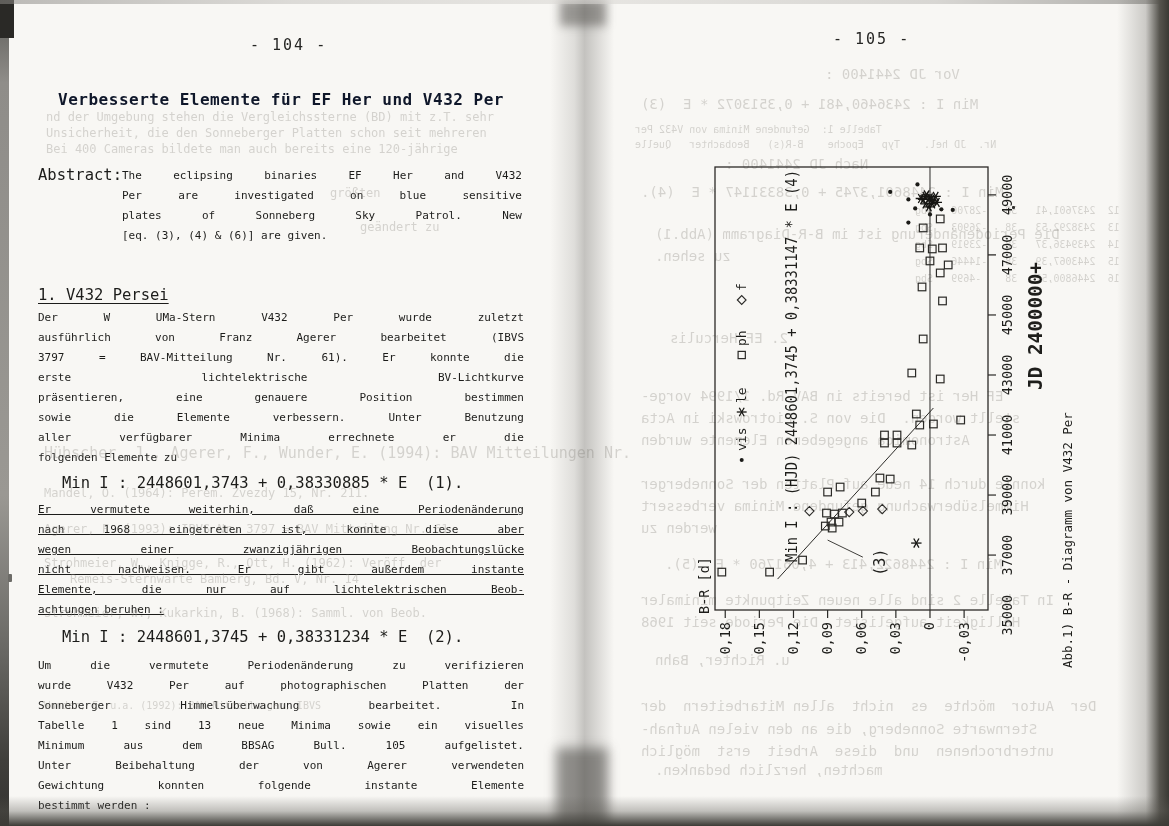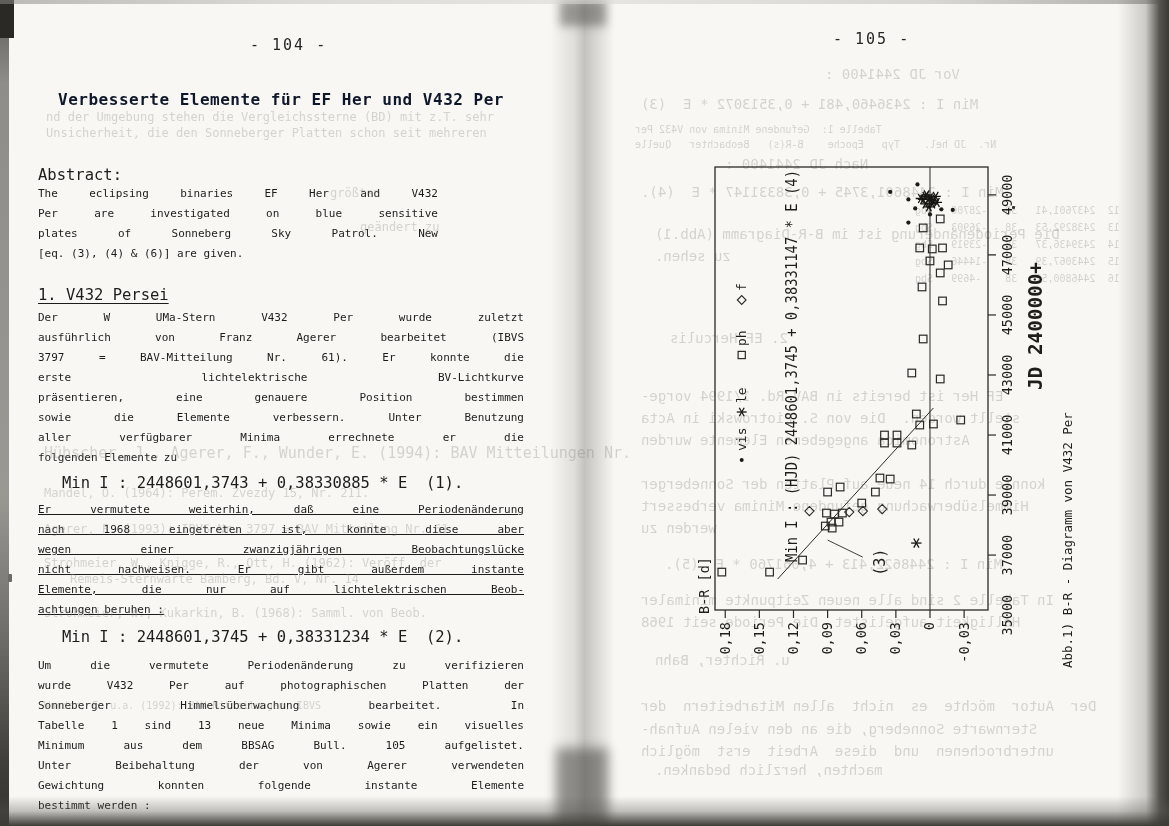--- a/index.html
+++ b/index.html
@@ -5,21 +5,21 @@
   html,body{margin:0;padding:0;}
   body{width:1169px;height:826px;position:relative;overflow:hidden;
        background:#f8f7f4;font-family:"DejaVu Sans Mono",monospace;color:#1c1c1a;}
   .page{position:absolute;top:0;height:776px;}
   #left-page{left:0;width:575px;}
   #right-page{left:575px;width:594px;}
   .pageno{position:absolute;font-size:15px;letter-spacing:2px;color:#262624;}
   
   .col{position:absolute;left:38px;width:486px;}
   .title{font-weight:bold;font-size:16px;text-align:center;letter-spacing:.5px;color:#0f172a;}
-  .abstract{display:flex;flex-direction:column;}
+  .abstract{display:flex;}
   .abstract .ab-label{width:84px;flex:none;font-size:15.5px;}
   .abstract .ab-text{width:400px;}
   .pline{font-size:11px;line-height:20px;text-align:justify;text-align-last:justify;white-space:normal;}
   .pline.last{text-align-last:left;}
   .sec-head{font-size:15.5px;text-decoration:underline;text-underline-offset:3px;}
   .equation{font-size:15.5px;padding-left:24px;white-space:pre;}
   
   .ghost{position:absolute;color:#8d8a83;opacity:.33;filter:blur(.5px);
          white-space:pre;pointer-events:none;}
   .ghost.mir{transform:scaleX(-1);}
@@ -91,20 +91,21 @@
       <div class="pline">wurde V432 Per auf photographischen Platten der</div>
       <div class="pline">Sonneberger Himmelsüberwachung bearbeitet. In</div>
       <div class="pline">Tabelle 1 sind 13 neue Minima sowie ein visuelles</div>
       <div class="pline">Minimum aus dem BBSAG Bull. 105 aufgelistet.</div>
       <div class="pline">Unter Beibehaltung der von Agerer verwendeten</div>
       <div class="pline">Gewichtung konnten folgende instante Elemente</div>
       <div class="pline last">bestimmt werden :</div>
     </div>
 <div class="ghost" style="left: 46px; top: 110px; font-size: 12px;">nd der Umgebung stehen die Vergleichssterne (BD) mit z.T. sehr</div>
     <div class="ghost" style="left: 46px; top: 126px; font-size: 12px;">Unsicherheit, die den Sonneberger Platten schon seit mehreren</div>
+    <div class="ghost" style="left: 46px; top: 142px; font-size: 12px;">Bei 400 Cameras bildete man auch bereits eine 120-jährige</div>
     <div class="ghost" style="left: 330px; top: 186px; font-size: 12px;">größten</div>
     <div class="ghost" style="left: 360px; top: 220px; font-size: 12px;">geändert zu</div>
     <div class="ghost" style="left: 44px; top: 444px; font-size: 15px;">Hübscher, J., Agerer, F., Wunder, E. (1994): BAV Mitteilungen Nr.</div>
     <div class="ghost" style="left: 44px; top: 486px; font-size: 12px;">Mandel, O. (1964): Perem. Zvezdy 15, Nr. 211.</div>
     <div class="ghost" style="left: 44px; top: 522px; font-size: 12px;">Agerer, F. (1993): IBVS Nr. 3797 = BAV Mitteilung Nr. 61</div>
     <div class="ghost" style="left: 44px; top: 556px; font-size: 12px;">Strohmeier, W., Knigge, R., Ott, H. (1962): Veröff. der</div>
     <div class="ghost" style="left: 70px; top: 572px; font-size: 12px;">Remeis-Sternwarte Bamberg, Bd. V, Nr. 14</div>
     <div class="ghost" style="left: 44px; top: 606px; font-size: 12px;">Strohmeier, W., Kukarkin, B. (1968): Samml. von Beob.</div>
     <div class="ghost" style="left: 44px; top: 700px; font-size: 10px;">Wunder, E. u.a. (1992): BAV Mitteilungen, IBVS</div>
   </div>

